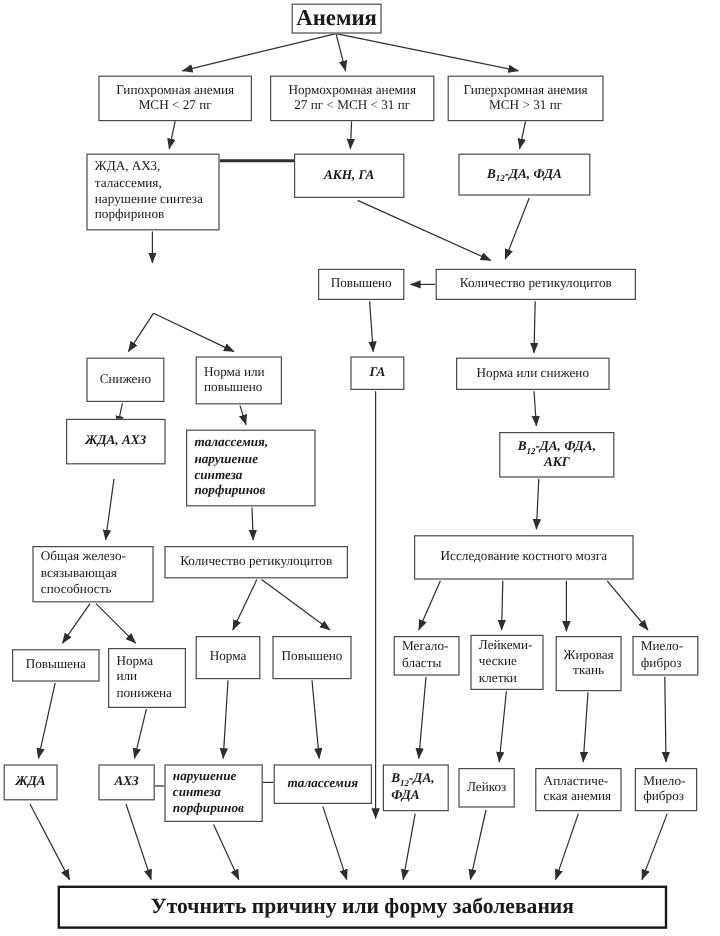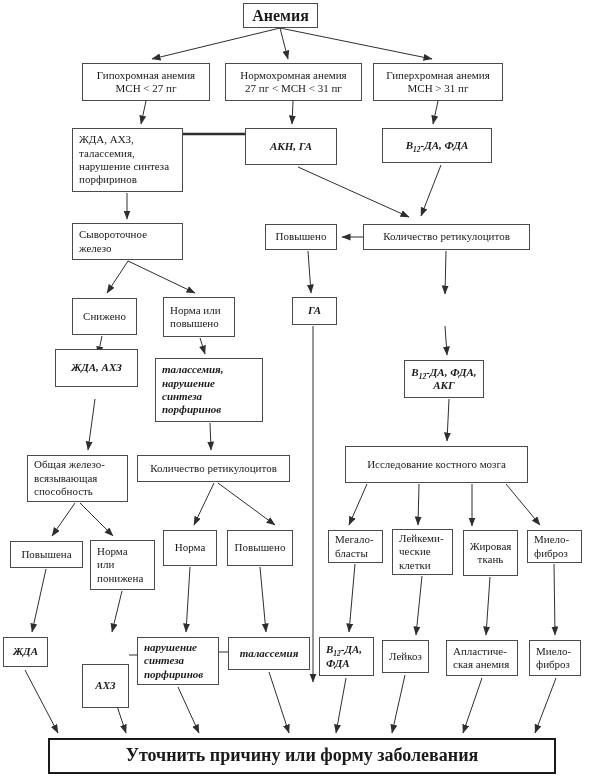--- a/index.html
+++ b/index.html
@@ -12,21 +12,21 @@
   .n{
     position:absolute;box-sizing:border-box;background:#ffffff;
     border:1px solid #4a4a4a;display:flex;align-items:center;justify-content:center;
     font-size:11px;line-height:1.22;padding:2px 4px;
   }
   .n .t{white-space:pre-line;text-align:center;display:inline-block;}
   .n.left{justify-content:flex-start;padding-left:6px;}
   .n.left .t{text-align:left;}
   .b{font-weight:bold;}
   .bi{font-weight:bold;font-style:italic;}
-  .n.root{border-width:1.5px;font-size:16px;}
+  .n.root{border-width:1.5px;font-size:19px;}
   .n.final{border:2px solid #1a1a1a;font-size:18px;}
   sub{font-size:0.68em;line-height:0;}
   .l2{display:block;font-style:italic;}
 </style>
 </head>
 <body>
 
 <div id="stage">
 
   <svg class="wires" width="600" height="780" viewBox="0 0 600 780">
@@ -110,52 +110,51 @@
 нарушение синтеза
 порфиринов</span>
     </div>
   <div class="n bi" style="left:245px;top:128px;width:92px;height:37px">
       <span class="t">АКН, ГА</span>
     </div>
   <div class="n bi" style="left:382px;top:128px;width:110px;height:35px">
       <span class="t"><span>В</span><sub>12</sub><span>-ДА, ФДА</span></span>
     </div>
 
-  <div class="n left" style="left:72px;top:223px;width:111px;height:37px">
-      <span class="t">Сывороточное
-железо</span>
-    </div>
   <div class="n" style="left:265px;top:224px;width:72px;height:26px">
       <span class="t">Повышено</span>
     </div>
   <div class="n" style="left:363px;top:224px;width:167px;height:26px">
       <span class="t">Количество ретикулоцитов</span>
     </div>
 
   <div class="n" style="left:72px;top:298px;width:65px;height:37px">
       <span class="t">Снижено</span>
     </div>
   <div class="n left" style="left:163px;top:297px;width:72px;height:40px">
       <span class="t">Норма или
 повышено</span>
     </div>
   <div class="n bi" style="left:292px;top:297px;width:45px;height:28px">
       <span class="t">ГА</span>
+    </div>
+  <div class="n" style="left:380px;top:298px;width:128px;height:27px">
+      <span class="t">Норма или снижено</span>
     </div>
 
   <div class="n bi" style="left:55px;top:349px;width:83px;height:38px">
       <span class="t">ЖДА, АХЗ</span>
     </div>
   <div class="n bi left" style="left:155px;top:358px;width:108px;height:64px">
       <span class="t">талассемия,
 нарушение
 синтеза
 порфиринов</span>
     </div>
-  <div class="n bi" style="left:404px;top:360px;width:80px;height:38px">
+  <div class="n bi" style="left:416px;top:360px;width:96px;height:38px">
       <span class="t"><span>В</span><sub>12</sub><span>-ДА, ФДА,</span><span class="l2">АКГ</span></span>
     </div>
 
   <div class="n left" style="left:27px;top:455px;width:101px;height:47px">
       <span class="t">Общая железо-
 всязывающая
 способность</span>
     </div>
   <div class="n" style="left:137px;top:455px;width:153px;height:27px">
       <span class="t">Количество ретикулоцитов</span>
@@ -192,21 +191,21 @@
 клетки</span>
     </div>
   <div class="n left" style="left:527px;top:530px;width:55px;height:33px">
       <span class="t">Миело-
 фиброз</span>
     </div>
 
   <div class="n bi" style="left:3px;top:637px;width:45px;height:30px">
       <span class="t">ЖДА</span>
     </div>
-  <div class="n bi" style="left:82px;top:664px;width:47px;height:44px">
+  <div class="n bi" style="left:82px;top:637px;width:47px;height:30px">
       <span class="t">АХЗ</span>
     </div>
   <div class="n bi left" style="left:137px;top:637px;width:82px;height:48px">
       <span class="t">нарушение
 синтеза
 порфиринов</span>
     </div>
   <div class="n bi" style="left:228px;top:637px;width:82px;height:33px">
       <span class="t">талассемия</span>
     </div>

